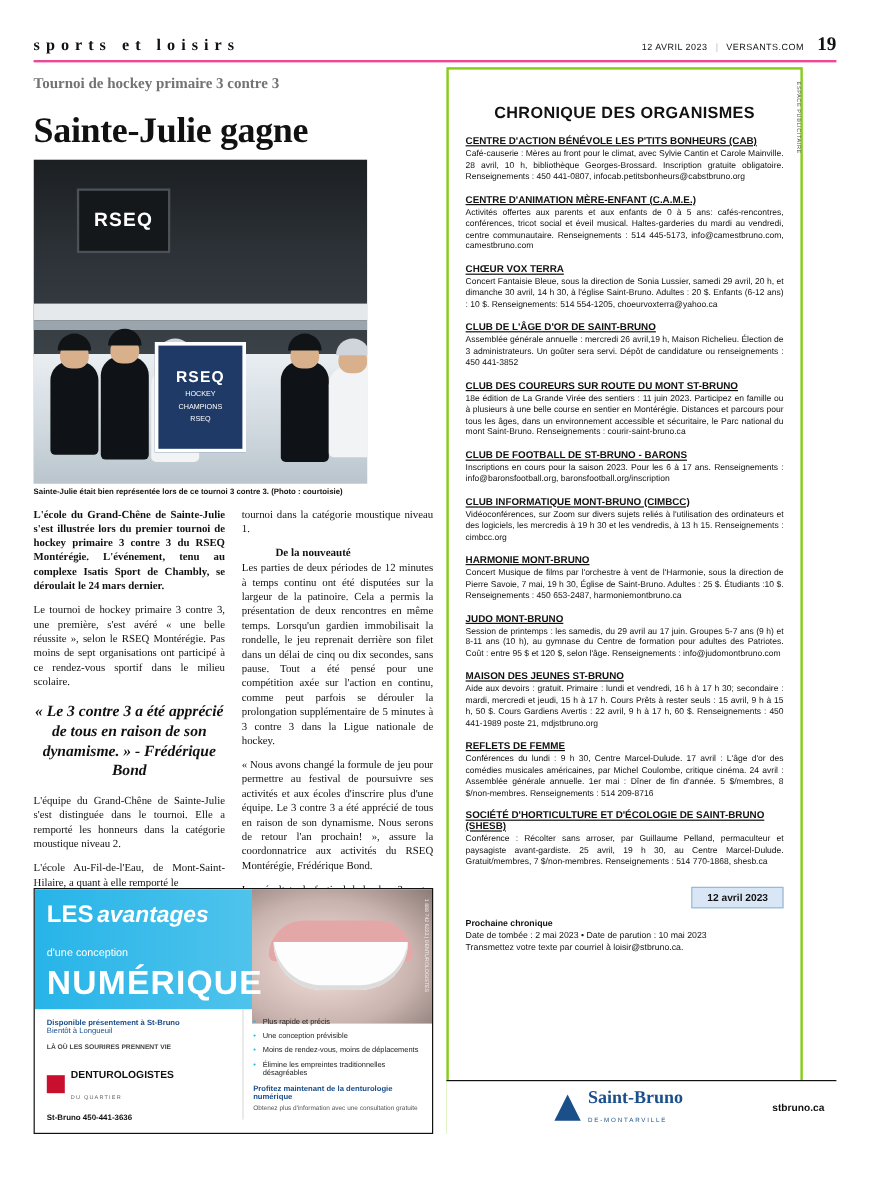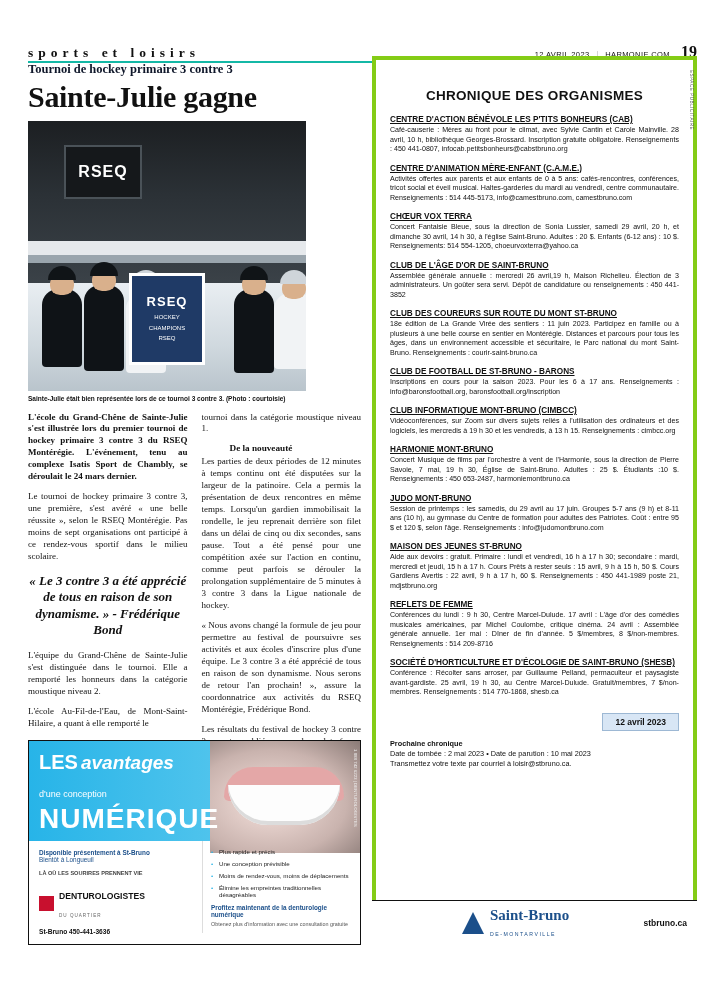--- a/index.html
+++ b/index.html
@@ -8,23 +8,23 @@
     background: #ffffff;
     font-family: "Liberation Serif", serif;
     color: #111;
     position: relative;
     overflow: hidden;
   }
   .page { position: relative; width: 725px; height: 989px; padding: 0; }
 
   
   .masthead {
-    position: absolute; left: 28px; top: 37px; width: 669px; height: 26px;
-    display: flex; align-items: flex-end; justify-content: space-between;
-    border-bottom: 2px solid #14b8a6;
+    position: absolute; left: 28px; top: 26px; width: 669px; height: 26px;
+    display: flex; align-items: center; justify-content: space-between;
+    border-bottom: 2px solid #ec4899;
   }
   .masthead-left {
     font-family: "Liberation Serif", serif;
     font-size: 13.5px; font-weight: bold; letter-spacing: 5px;
     text-transform: lowercase;
   }
   .masthead-right { display: flex; align-items: baseline; gap: 7px; }
   .masthead-date {
     font-family: "Liberation Sans", sans-serif;
     font-size: 7.5px; letter-spacing: .4px; color: #111;
@@ -36,21 +36,21 @@
   .masthead-pagenum {
     font-family: "Liberation Serif", serif;
     font-size: 16px; font-weight: bold; margin-left: 4px;
   }
   .masthead-sep { color:#999; font-size:8px; }
 
   
   .left-col { position: absolute; left: 28px; top: 62px; width: 333px; }
   .kicker {
     font-family: "Liberation Serif", serif;
-    font-size: 12.5px; font-weight: bold; color: #0f172a; margin-bottom: 4px;
+    font-size: 12.5px; font-weight: bold; color: #737373; margin-bottom: 16px;
   }
   .headline {
     font-family: "Liberation Serif", serif;
     font-size: 30px; font-weight: bold; line-height: 1.05;
     letter-spacing: -0.3px; margin-bottom: 8px;
   }
 
   
   .photo-wrap { position: relative; width: 278px; height: 270px; overflow: hidden; background:#b9c6cf; }
   .ice {
@@ -172,22 +172,22 @@
     color:#1b4f8a; margin-top:6px;
   }
   .ad-cta2 { font-family:"Liberation Sans", sans-serif; font-size:5.4px; color:#555; margin-top:3px; }
   .ad-vert {
     position:absolute; right:2px; top:8px; writing-mode:vertical-rl;
     font-family:"Liberation Sans", sans-serif; font-size:4.4px; color:#eee;
   }
 
   
   .right-col {
-    position:absolute; left: 372px; top: 56px; width: 325px; height: 889px;
-    border: 4px solid #84cc16; background:#fff; padding: 14px 14px 0 14px;
+    position:absolute; left: 372px; top: 56px; width: 297px; height: 889px;
+    border: 2px solid #84cc16; background:#fff; padding: 14px 14px 0 14px;
   }
   .right-title {
     font-family:"Liberation Sans", sans-serif;
     font-size: 13.5px; font-weight: bold; text-align:center;
     letter-spacing:.3px; margin: 14px 0 12px;
   }
   .org { margin-bottom: 9px; }
   .org-name {
     font-family:"Liberation Sans", sans-serif;
     font-size: 8.2px; font-weight: bold; text-decoration: underline;
@@ -240,21 +240,21 @@
 </head>
 <body>
 
 <div class="page">
 
   <div class="masthead">
     <div class="masthead-left">sports et loisirs</div>
     <div class="masthead-right">
       <span class="masthead-date">12 AVRIL 2023</span>
       <span class="masthead-sep">|</span>
-      <span class="masthead-site">HARMONIE.COM</span>
+      <span class="masthead-site">VERSANTS.COM</span>
       <span class="masthead-pagenum">19</span>
     </div>
   </div>
 
   <div class="left-col">
     <div class="kicker">Tournoi de hockey primaire 3 contre 3</div>
     <h1 class="headline">Sainte-Julie gagne</h1>
 
     <div class="photo-wrap">
       <div class="boards"></div>

